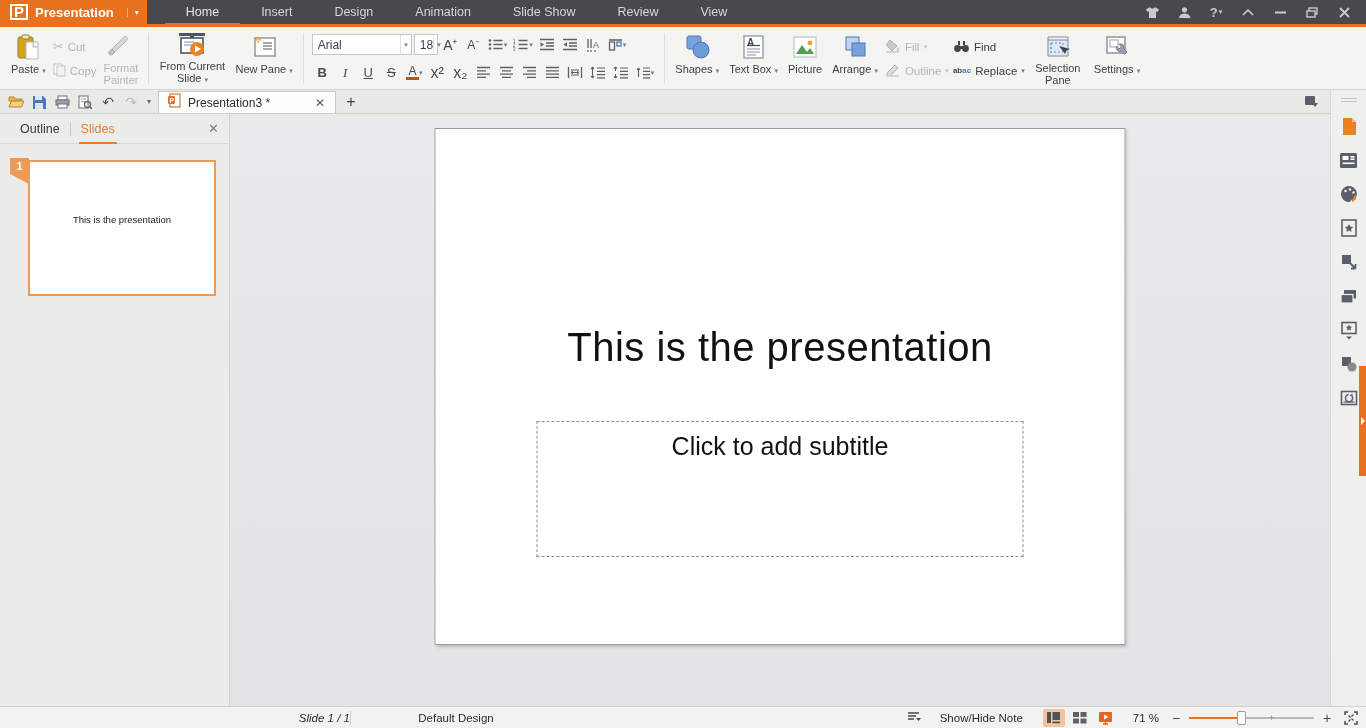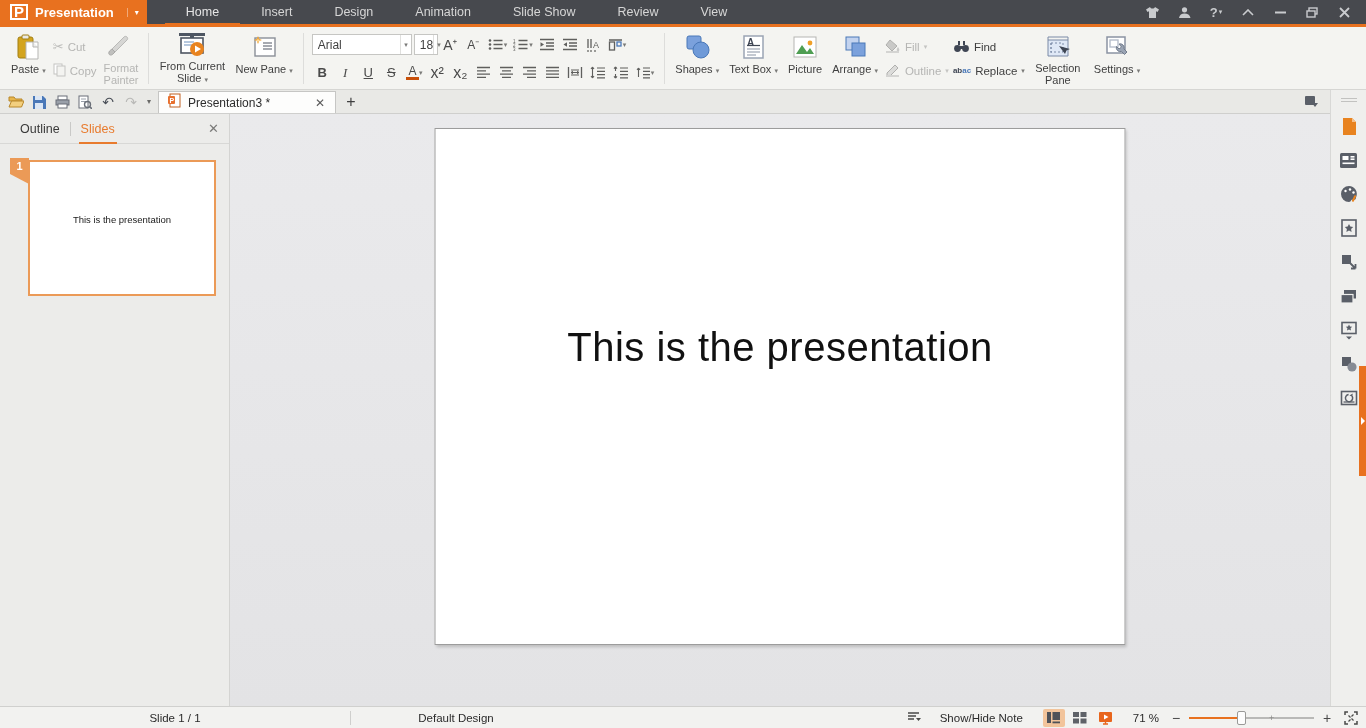--- a/index.html
+++ b/index.html
@@ -98,21 +98,21 @@
   .sidebar { width:36px; background:#efefed; border-left:1px solid #d8d8d6; position:relative; display:flex; flex-direction:column; align-items:center; }
   .sbhandle { margin-top:6px; width:16px; }
   .sbhandle div { height:1px; background:#c2c2c0; margin:2px 0; }
   .sbicons { margin-top:12px; display:flex; flex-direction:column; gap:14px; align-items:center; }
   .sbicon { width:20px; height:20px; display:flex; align-items:center; justify-content:center; }
   .orangestrip { position:absolute; right:0; top:276px; width:7px; height:110px; background:#e8711f; display:flex; align-items:center; justify-content:center; }
   .orangestrip::after { content:""; border-left:4px solid #fff; border-top:4px solid transparent; border-bottom:4px solid transparent; }
 
   
   .statusbar { height:22px; border-top:1px solid #d0d0ce; background:#f2f2f0; display:flex; align-items:center; font-size:11.5px; color:#2b2b2b; }
-  .scell1 { width:350px; text-align:center; }
+  .scell1 { width:350px; text-align:right;font-style:italic; }
   .ssep { width:1px; height:14px; background:#cfcfcd; }
   .scell2 { width:210px; text-align:center; }
   .sright { margin-left:auto; display:flex; align-items:center; gap:6px; padding-right:8px; }
   .notetoggle { display:flex; align-items:center; gap:18px; }
   .viewbtns { display:flex; align-items:center; gap:4px; margin-left:14px; }
   .viewbtn { width:22px; height:18px; display:flex; align-items:center; justify-content:center; border-radius:2px; }
   .viewbtn.active { background:#f2c49b; }
   .zoomlabel { margin-left:10px; margin-right:4px; }
   .zminus,.zplus { color:#4a4a4a; font-size:14px; width:14px; text-align:center; }
   .ztrack { position:relative; width:125px; height:14px; }
@@ -577,20 +577,23 @@
             <div class="thumb">
               <span class="ttext">This is the presentation</span>
             </div>
           </div>
         </div>
 
         <div class="editarea">
           <div class="canvasregion">
             <div class="slide">
               <div class="slide-title">This is the presentation</div>
+              <div class="subtitle-box">
+                <div class="sbtext">Click to add subtitle</div>
+              </div>
             </div>
           </div>
         </div>
       </div>
     </div>
 
     <div class="sidebar">
       <div class="sbhandle">
           <div></div>
           <div></div>

